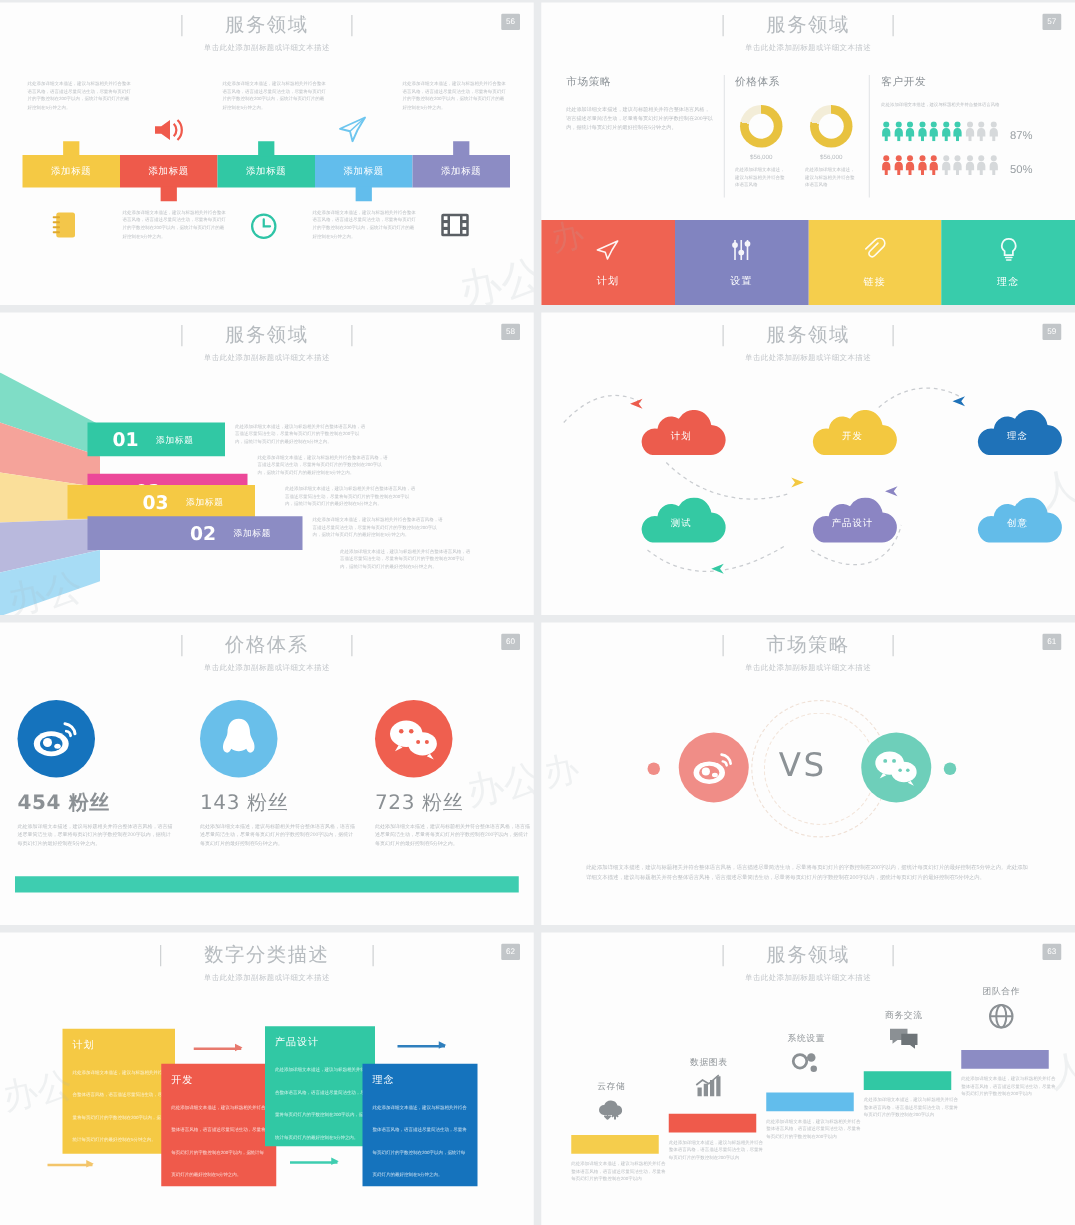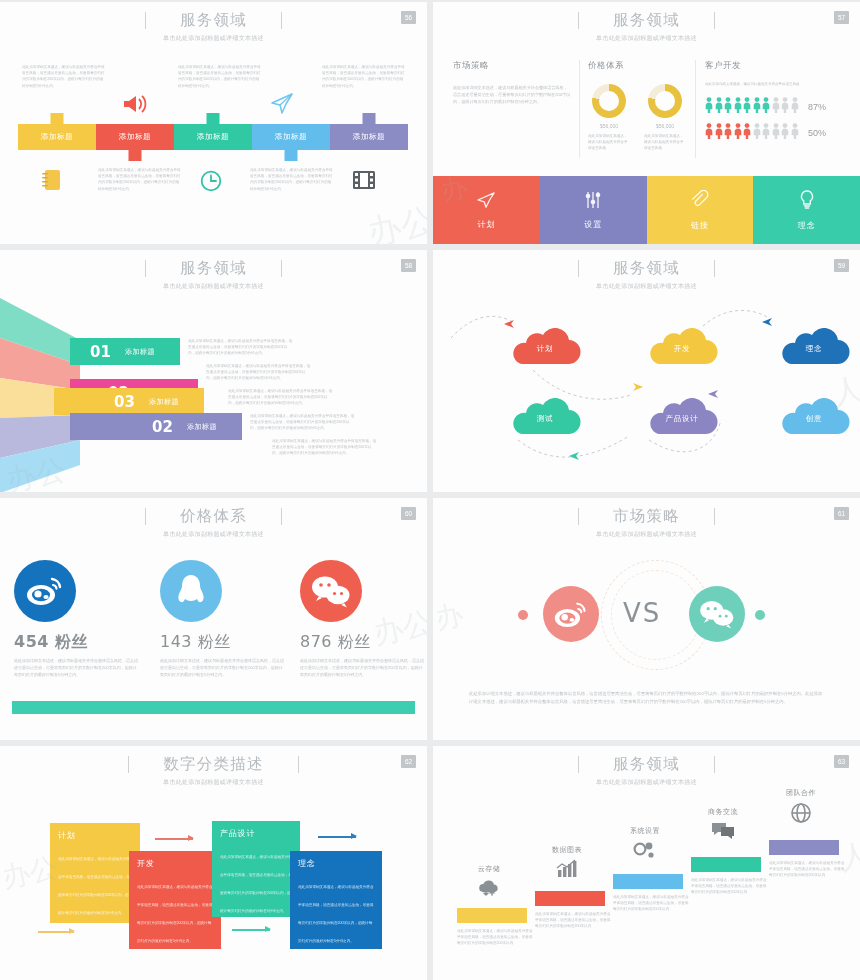--- a/index.html
+++ b/index.html
@@ -548,21 +548,21 @@
             <ellipse cx="15" cy="13" rx="13" ry="10.6" fill="#fff"></ellipse>
             <path d="M9 22l-3 5 6-3z" fill="#fff"></path>
             <circle cx="11" cy="11" r="1.8" fill="#ef5f4f"></circle>
             <circle cx="19" cy="11" r="1.8" fill="#ef5f4f"></circle>
             <ellipse cx="28" cy="21" rx="11.5" ry="9.3" fill="#fff"></ellipse>
             <path d="M34 29l3 4.5-5.6-2.6z" fill="#fff"></path>
             <circle cx="24.5" cy="19.5" r="1.6" fill="#ef5f4f"></circle>
             <circle cx="31.5" cy="19.5" r="1.6" fill="#ef5f4f"></circle>
           </svg>
       </div>
-      <div class="fans" style="margin-top:10px;">876 粉丝</div>
+      <div class="fans" style="margin-top:10px;">723 粉丝</div>
       <div class="body-txt" style="margin-top:5px;font-size:4px;">此处添加详细文本描述，建议与标题相关并符合整体语言风格，语言描述尽量简洁生动，尽量将每页幻灯片的字数控制在200字以内，据统计每页幻灯片的最好控制在5分钟之内。</div>
     </div>
 
     <div class="gbar" style="top:203px;"></div>
     <div class="wm" style="right:-6px;top:110px;font-size:30px;">办公</div>
   </div>
 
   <div class="slide s61">
     <div class="hdr">
       <div class="ttl-row">

